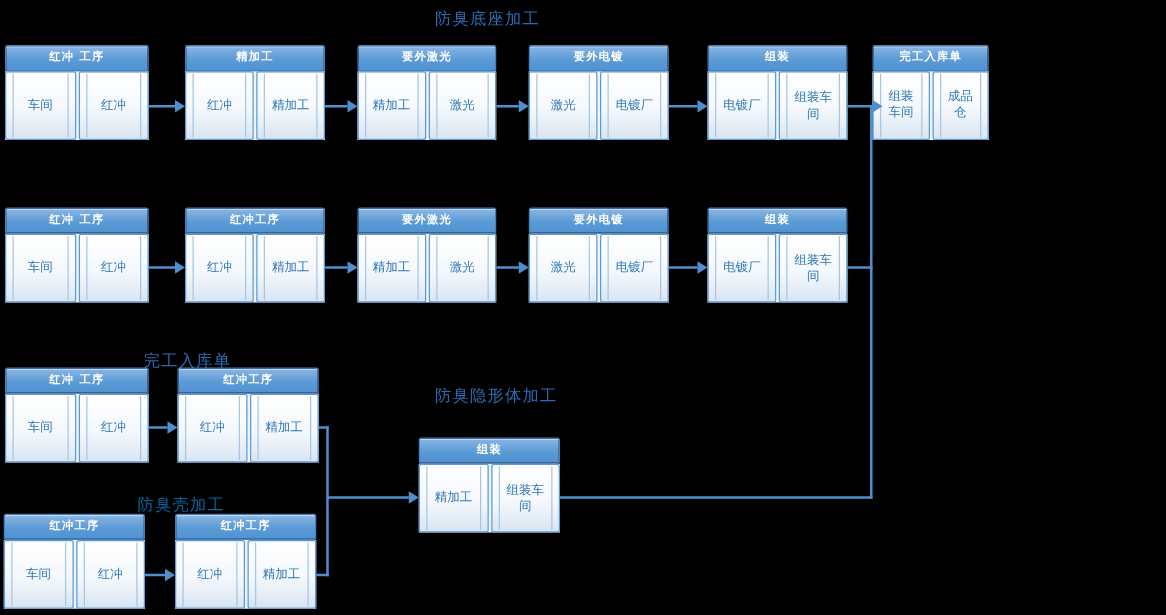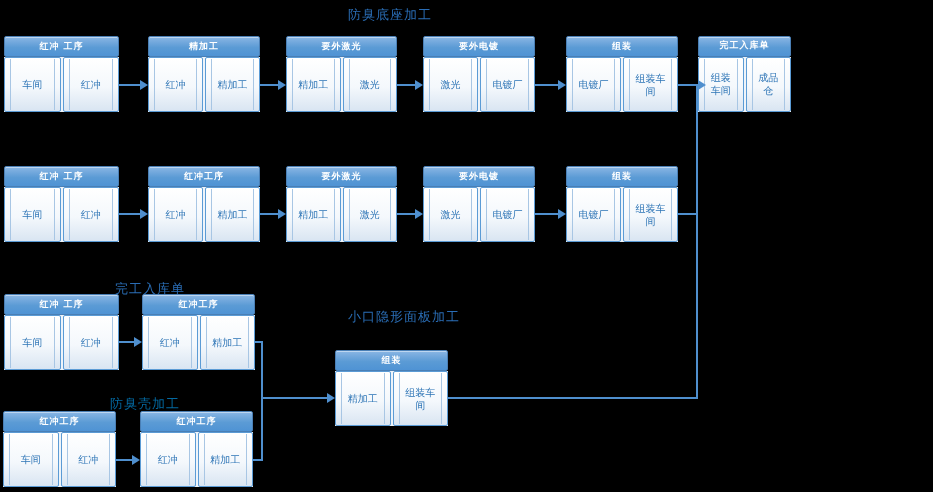--- a/index.html
+++ b/index.html
@@ -65,21 +65,21 @@
     border-bottom:5px solid transparent;
   }
 </style>
 </head>
 <body>
 
 <div id="canvas" style="background: rgb(0, 0, 0);">
     <div class="sec-title" style="left: 348px; top: 6px; color: rgb(42, 109, 181);">防臭底座加工</div>
     <div class="sec-title" style="left: 115px; top: 280px; color: rgb(42, 109, 181);">完工入库单</div>
     <div class="sec-title" style="left: 110px; top: 395px; color: #0369a1;">防臭壳加工</div>
-    <div class="sec-title" style="left: 348px; top: 308px; color: rgb(42, 109, 181);">小口隐形面板加工</div>
+    <div class="sec-title" style="left: 348px; top: 308px; color: rgb(42, 109, 181);">防臭隐形体加工</div>
     <div class="pbox" style="left: 4px; top: 36px; width: 115px;">
       <div class="pbox-header">红冲 工序</div>
       <div class="pbox-body">
         <div class="pcell" style="color: rgb(46, 117, 182);">
           <span>车间</span>
         </div>
         <div class="pcell" style="color: rgb(46, 117, 182);">
           <span>红冲</span>
         </div>
       </div>

